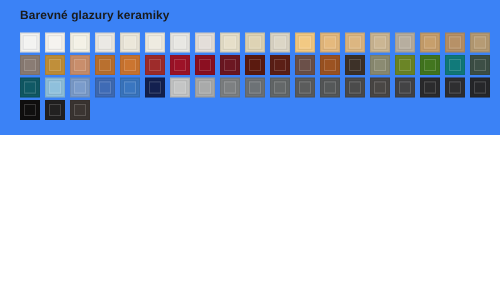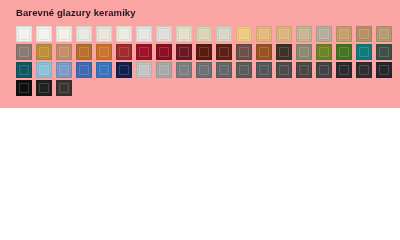--- a/index.html
+++ b/index.html
@@ -58,21 +58,21 @@
     left: 2px;
     top: 2px;
     right: 2px;
     bottom: 2px;
     box-sizing: border-box;
   }
 </style>
 </head>
 <body style="background: rgb(255, 255, 255);">
 
-<div id="palette-page" style="background: #fca5a5;">
+<div id="palette-page" style="background: #3b82f6;">
 
   <div id="palette-title" style="color: rgb(26, 26, 26);">Barevné glazury keramiky</div>
 
   <div id="swatch-grid">
       <div class="swatch-row"><div class="swatch" style="background: rgb(243, 243, 241); width: 16px; height: 16px;"><span class="inner" style="background: rgb(243, 243, 241); box-shadow: rgba(255, 255, 255, 0.16) 0px 0px 0px 1px inset, rgba(0, 0, 0, 0.07) 0px 0px 0px 1px;"></span></div><div class="swatch" style="background: rgb(245, 243, 239); width: 16px; height: 16px;"><span class="inner" style="background: rgb(245, 243, 239); box-shadow: rgba(255, 255, 255, 0.16) 0px 0px 0px 1px inset, rgba(0, 0, 0, 0.07) 0px 0px 0px 1px;"></span></div><div class="swatch" style="background: rgb(244, 241, 230); width: 16px; height: 16px;"><span class="inner" style="background: rgb(244, 241, 230); box-shadow: rgba(255, 255, 255, 0.16) 0px 0px 0px 1px inset, rgba(0, 0, 0, 0.07) 0px 0px 0px 1px;"></span></div><div class="swatch" style="background: rgb(235, 233, 228); width: 16px; height: 16px;"><span class="inner" style="background: rgb(235, 233, 228); box-shadow: rgba(255, 255, 255, 0.16) 0px 0px 0px 1px inset, rgba(0, 0, 0, 0.07) 0px 0px 0px 1px;"></span></div><div class="swatch" style="background: rgb(236, 231, 218); width: 16px; height: 16px;"><span class="inner" style="background: rgb(236, 231, 218); box-shadow: rgba(255, 255, 255, 0.16) 0px 0px 0px 1px inset, rgba(0, 0, 0, 0.07) 0px 0px 0px 1px;"></span></div><div class="swatch" style="background: rgb(238, 235, 224); width: 16px; height: 16px;"><span class="inner" style="background: rgb(238, 235, 224); box-shadow: rgba(255, 255, 255, 0.16) 0px 0px 0px 1px inset, rgba(0, 0, 0, 0.07) 0px 0px 0px 1px;"></span></div><div class="swatch" style="background: rgb(232, 231, 227); width: 16px; height: 16px;"><span class="inner" style="background: rgb(232, 231, 227); box-shadow: rgba(255, 255, 255, 0.16) 0px 0px 0px 1px inset, rgba(0, 0, 0, 0.07) 0px 0px 0px 1px;"></span></div><div class="swatch" style="background: rgb(227, 222, 217); width: 16px; height: 16px;"><span class="inner" style="background: rgb(227, 222, 217); box-shadow: rgba(255, 255, 255, 0.16) 0px 0px 0px 1px inset, rgba(0, 0, 0, 0.07) 0px 0px 0px 1px;"></span></div><div class="swatch" style="background: rgb(230, 223, 201); width: 16px; height: 16px;"><span class="inner" style="background: rgb(230, 223, 201); box-shadow: rgba(255, 255, 255, 0.16) 0px 0px 0px 1px inset, rgba(0, 0, 0, 0.07) 0px 0px 0px 1px;"></span></div><div class="swatch" style="background: rgb(222, 211, 180); width: 16px; height: 16px;"><span class="inner" style="background: rgb(222, 211, 180); box-shadow: rgba(255, 255, 255, 0.16) 0px 0px 0px 1px inset, rgba(0, 0, 0, 0.07) 0px 0px 0px 1px;"></span></div><div class="swatch" style="background: rgb(220, 214, 198); width: 16px; height: 16px;"><span class="inner" style="background: rgb(220, 214, 198); box-shadow: rgba(255, 255, 255, 0.16) 0px 0px 0px 1px inset, rgba(0, 0, 0, 0.07) 0px 0px 0px 1px;"></span></div><div class="swatch" style="background: rgb(242, 201, 131); width: 16px; height: 16px;"><span class="inner" style="background: rgb(242, 201, 131); box-shadow: rgba(255, 255, 255, 0.16) 0px 0px 0px 1px inset, rgba(0, 0, 0, 0.07) 0px 0px 0px 1px;"></span></div><div class="swatch" style="background: rgb(229, 185, 125); width: 16px; height: 16px;"><span class="inner" style="background: rgb(229, 185, 125); box-shadow: rgba(255, 255, 255, 0.16) 0px 0px 0px 1px inset, rgba(0, 0, 0, 0.07) 0px 0px 0px 1px;"></span></div><div class="swatch" style="background: rgb(220, 182, 129); width: 16px; height: 16px;"><span class="inner" style="background: rgb(220, 182, 129); box-shadow: rgba(255, 255, 255, 0.16) 0px 0px 0px 1px inset, rgba(0, 0, 0, 0.07) 0px 0px 0px 1px;"></span></div><div class="swatch" style="background: rgb(203, 182, 147); width: 16px; height: 16px;"><span class="inner" style="background: rgb(203, 182, 147); box-shadow: rgba(255, 255, 255, 0.16) 0px 0px 0px 1px inset, rgba(0, 0, 0, 0.07) 0px 0px 0px 1px;"></span></div><div class="swatch" style="background: rgb(183, 174, 159); width: 16px; height: 16px;"><span class="inner" style="background: rgb(183, 174, 159); box-shadow: rgba(255, 255, 255, 0.16) 0px 0px 0px 1px inset, rgba(0, 0, 0, 0.07) 0px 0px 0px 1px;"></span></div><div class="swatch" style="background: rgb(199, 159, 108); width: 16px; height: 16px;"><span class="inner" style="background: rgb(199, 159, 108); box-shadow: rgba(255, 255, 255, 0.16) 0px 0px 0px 1px inset, rgba(0, 0, 0, 0.07) 0px 0px 0px 1px;"></span></div><div class="swatch" style="background: rgb(183, 145, 103); width: 16px; height: 16px;"><span class="inner" style="background: rgb(183, 145, 103); box-shadow: rgba(255, 255, 255, 0.16) 0px 0px 0px 1px inset, rgba(0, 0, 0, 0.07) 0px 0px 0px 1px;"></span></div><div class="swatch" style="background: rgb(182, 155, 116); width: 16px; height: 16px;"><span class="inner" style="background: rgb(182, 155, 116); box-shadow: rgba(255, 255, 255, 0.16) 0px 0px 0px 1px inset, rgba(0, 0, 0, 0.07) 0px 0px 0px 1px;"></span></div></div>
       <div class="swatch-row"><div class="swatch" style="background: rgb(138, 124, 116); width: 16px; height: 16px;"><span class="inner" style="background: rgb(138, 124, 116); box-shadow: rgba(255, 255, 255, 0.16) 0px 0px 0px 1px inset, rgba(0, 0, 0, 0.07) 0px 0px 0px 1px;"></span></div><div class="swatch" style="background: rgb(192, 143, 58); width: 16px; height: 16px;"><span class="inner" style="background: rgb(192, 143, 58); box-shadow: rgba(255, 255, 255, 0.16) 0px 0px 0px 1px inset, rgba(0, 0, 0, 0.07) 0px 0px 0px 1px;"></span></div><div class="swatch" style="background: rgb(201, 142, 108); width: 16px; height: 16px;"><span class="inner" style="background: rgb(201, 142, 108); box-shadow: rgba(255, 255, 255, 0.16) 0px 0px 0px 1px inset, rgba(0, 0, 0, 0.07) 0px 0px 0px 1px;"></span></div><div class="swatch" style="background: rgb(185, 112, 47); width: 16px; height: 16px;"><span class="inner" style="background: rgb(185, 112, 47); box-shadow: rgba(255, 255, 255, 0.16) 0px 0px 0px 1px inset, rgba(0, 0, 0, 0.07) 0px 0px 0px 1px;"></span></div><div class="swatch" style="background: rgb(203, 117, 48); width: 16px; height: 16px;"><span class="inner" style="background: rgb(203, 117, 48); box-shadow: rgba(255, 255, 255, 0.16) 0px 0px 0px 1px inset, rgba(0, 0, 0, 0.07) 0px 0px 0px 1px;"></span></div><div class="swatch" style="background: rgb(158, 44, 43); width: 16px; height: 16px;"><span class="inner" style="background: rgb(158, 44, 43); box-shadow: rgba(255, 255, 255, 0.16) 0px 0px 0px 1px inset, rgba(0, 0, 0, 0.07) 0px 0px 0px 1px;"></span></div><div class="swatch" style="background: rgb(157, 18, 39); width: 16px; height: 16px;"><span class="inner" style="background: rgb(157, 18, 39); box-shadow: rgba(255, 255, 255, 0.16) 0px 0px 0px 1px inset, rgba(0, 0, 0, 0.07) 0px 0px 0px 1px;"></span></div><div class="swatch" style="background: rgb(139, 15, 33); width: 16px; height: 16px;"><span class="inner" style="background: rgb(139, 15, 33); box-shadow: rgba(255, 255, 255, 0.16) 0px 0px 0px 1px inset, rgba(0, 0, 0, 0.07) 0px 0px 0px 1px;"></span></div><div class="swatch" style="background: rgb(108, 23, 34); width: 16px; height: 16px;"><span class="inner" style="background: rgb(108, 23, 34); box-shadow: rgba(255, 255, 255, 0.16) 0px 0px 0px 1px inset, rgba(0, 0, 0, 0.07) 0px 0px 0px 1px;"></span></div><div class="swatch" style="background: rgb(91, 26, 15); width: 16px; height: 16px;"><span class="inner" style="background: rgb(91, 26, 15); box-shadow: rgba(255, 255, 255, 0.16) 0px 0px 0px 1px inset, rgba(0, 0, 0, 0.07) 0px 0px 0px 1px;"></span></div><div class="swatch" style="background: rgb(92, 31, 22); width: 16px; height: 16px;"><span class="inner" style="background: rgb(92, 31, 22); box-shadow: rgba(255, 255, 255, 0.16) 0px 0px 0px 1px inset, rgba(0, 0, 0, 0.07) 0px 0px 0px 1px;"></span></div><div class="swatch" style="background: rgb(107, 80, 73); width: 16px; height: 16px;"><span class="inner" style="background: rgb(107, 80, 73); box-shadow: rgba(255, 255, 255, 0.16) 0px 0px 0px 1px inset, rgba(0, 0, 0, 0.07) 0px 0px 0px 1px;"></span></div><div class="swatch" style="background: rgb(156, 83, 34); width: 16px; height: 16px;"><span class="inner" style="background: rgb(156, 83, 34); box-shadow: rgba(255, 255, 255, 0.16) 0px 0px 0px 1px inset, rgba(0, 0, 0, 0.07) 0px 0px 0px 1px;"></span></div><div class="swatch" style="background: rgb(61, 49, 40); width: 16px; height: 16px;"><span class="inner" style="background: rgb(61, 49, 40); box-shadow: rgba(255, 255, 255, 0.16) 0px 0px 0px 1px inset, rgba(0, 0, 0, 0.07) 0px 0px 0px 1px;"></span></div><div class="swatch" style="background: rgb(139, 139, 114); width: 16px; height: 16px;"><span class="inner" style="background: rgb(139, 139, 114); box-shadow: rgba(255, 255, 255, 0.16) 0px 0px 0px 1px inset, rgba(0, 0, 0, 0.07) 0px 0px 0px 1px;"></span></div><div class="swatch" style="background: rgb(107, 133, 38); width: 16px; height: 16px;"><span class="inner" style="background: rgb(107, 133, 38); box-shadow: rgba(255, 255, 255, 0.16) 0px 0px 0px 1px inset, rgba(0, 0, 0, 0.07) 0px 0px 0px 1px;"></span></div><div class="swatch" style="background: rgb(66, 118, 31); width: 16px; height: 16px;"><span class="inner" style="background: rgb(66, 118, 31); box-shadow: rgba(255, 255, 255, 0.16) 0px 0px 0px 1px inset, rgba(0, 0, 0, 0.07) 0px 0px 0px 1px;"></span></div><div class="swatch" style="background: rgb(17, 122, 122); width: 16px; height: 16px;"><span class="inner" style="background: rgb(17, 122, 122); box-shadow: rgba(255, 255, 255, 0.16) 0px 0px 0px 1px inset, rgba(0, 0, 0, 0.07) 0px 0px 0px 1px;"></span></div><div class="swatch" style="background: rgb(61, 79, 70); width: 16px; height: 16px;"><span class="inner" style="background: rgb(61, 79, 70); box-shadow: rgba(255, 255, 255, 0.16) 0px 0px 0px 1px inset, rgba(0, 0, 0, 0.07) 0px 0px 0px 1px;"></span></div></div>
       <div class="swatch-row"><div class="swatch" style="background: rgb(16, 89, 101); width: 16px; height: 16px;"><span class="inner" style="background: rgb(16, 89, 101); box-shadow: rgba(255, 255, 255, 0.16) 0px 0px 0px 1px inset, rgba(0, 0, 0, 0.07) 0px 0px 0px 1px;"></span></div><div class="swatch" style="background: rgb(143, 192, 220); width: 16px; height: 16px;"><span class="inner" style="background: rgb(143, 192, 220); box-shadow: rgba(255, 255, 255, 0.16) 0px 0px 0px 1px inset, rgba(0, 0, 0, 0.07) 0px 0px 0px 1px;"></span></div><div class="swatch" style="background: rgb(123, 156, 203); width: 16px; height: 16px;"><span class="inner" style="background: rgb(123, 156, 203); box-shadow: rgba(255, 255, 255, 0.16) 0px 0px 0px 1px inset, rgba(0, 0, 0, 0.07) 0px 0px 0px 1px;"></span></div><div class="swatch" style="background: rgb(63, 107, 181); width: 16px; height: 16px;"><span class="inner" style="background: rgb(63, 107, 181); box-shadow: rgba(255, 255, 255, 0.16) 0px 0px 0px 1px inset, rgba(0, 0, 0, 0.07) 0px 0px 0px 1px;"></span></div><div class="swatch" style="background: rgb(58, 118, 192); width: 16px; height: 16px;"><span class="inner" style="background: rgb(58, 118, 192); box-shadow: rgba(255, 255, 255, 0.16) 0px 0px 0px 1px inset, rgba(0, 0, 0, 0.07) 0px 0px 0px 1px;"></span></div><div class="swatch" style="background: rgb(19, 32, 79); width: 16px; height: 16px;"><span class="inner" style="background: rgb(19, 32, 79); box-shadow: rgba(255, 255, 255, 0.16) 0px 0px 0px 1px inset, rgba(0, 0, 0, 0.07) 0px 0px 0px 1px;"></span></div><div class="swatch" style="background: rgb(196, 197, 197); width: 16px; height: 16px;"><span class="inner" style="background: rgb(196, 197, 197); box-shadow: rgba(255, 255, 255, 0.16) 0px 0px 0px 1px inset, rgba(0, 0, 0, 0.07) 0px 0px 0px 1px;"></span></div><div class="swatch" style="background: rgb(169, 170, 170); width: 16px; height: 16px;"><span class="inner" style="background: rgb(169, 170, 170); box-shadow: rgba(255, 255, 255, 0.16) 0px 0px 0px 1px inset, rgba(0, 0, 0, 0.07) 0px 0px 0px 1px;"></span></div><div class="swatch" style="background: rgb(125, 128, 130); width: 16px; height: 16px;"><span class="inner" style="background: rgb(125, 128, 130); box-shadow: rgba(255, 255, 255, 0.16) 0px 0px 0px 1px inset, rgba(0, 0, 0, 0.07) 0px 0px 0px 1px;"></span></div><div class="swatch" style="background: rgb(109, 114, 118); width: 16px; height: 16px;"><span class="inner" style="background: rgb(109, 114, 118); box-shadow: rgba(255, 255, 255, 0.16) 0px 0px 0px 1px inset, rgba(0, 0, 0, 0.07) 0px 0px 0px 1px;"></span></div><div class="swatch" style="background: rgb(100, 104, 105); width: 16px; height: 16px;"><span class="inner" style="background: rgb(100, 104, 105); box-shadow: rgba(255, 255, 255, 0.16) 0px 0px 0px 1px inset, rgba(0, 0, 0, 0.07) 0px 0px 0px 1px;"></span></div><div class="swatch" style="background: rgb(91, 92, 92); width: 16px; height: 16px;"><span class="inner" style="background: rgb(91, 92, 92); box-shadow: rgba(255, 255, 255, 0.16) 0px 0px 0px 1px inset, rgba(0, 0, 0, 0.07) 0px 0px 0px 1px;"></span></div><div class="swatch" style="background: rgb(85, 88, 89); width: 16px; height: 16px;"><span class="inner" style="background: rgb(85, 88, 89); box-shadow: rgba(255, 255, 255, 0.16) 0px 0px 0px 1px inset, rgba(0, 0, 0, 0.07) 0px 0px 0px 1px;"></span></div><div class="swatch" style="background: rgb(75, 75, 75); width: 16px; height: 16px;"><span class="inner" style="background: rgb(75, 75, 75); box-shadow: rgba(255, 255, 255, 0.16) 0px 0px 0px 1px inset, rgba(0, 0, 0, 0.07) 0px 0px 0px 1px;"></span></div><div class="swatch" style="background: rgb(74, 71, 69); width: 16px; height: 16px;"><span class="inner" style="background: rgb(74, 71, 69); box-shadow: rgba(255, 255, 255, 0.16) 0px 0px 0px 1px inset, rgba(0, 0, 0, 0.07) 0px 0px 0px 1px;"></span></div><div class="swatch" style="background: rgb(67, 67, 69); width: 16px; height: 16px;"><span class="inner" style="background: rgb(67, 67, 69); box-shadow: rgba(255, 255, 255, 0.16) 0px 0px 0px 1px inset, rgba(0, 0, 0, 0.07) 0px 0px 0px 1px;"></span></div><div class="swatch" style="background: rgb(43, 43, 45); width: 16px; height: 16px;"><span class="inner" style="background: rgb(43, 43, 45); box-shadow: rgba(255, 255, 255, 0.16) 0px 0px 0px 1px inset, rgba(0, 0, 0, 0.07) 0px 0px 0px 1px;"></span></div><div class="swatch" style="background: rgb(46, 46, 48); width: 16px; height: 16px;"><span class="inner" style="background: rgb(46, 46, 48); box-shadow: rgba(255, 255, 255, 0.16) 0px 0px 0px 1px inset, rgba(0, 0, 0, 0.07) 0px 0px 0px 1px;"></span></div><div class="swatch" style="background: rgb(38, 39, 42); width: 16px; height: 16px;"><span class="inner" style="background: rgb(38, 39, 42); box-shadow: rgba(255, 255, 255, 0.16) 0px 0px 0px 1px inset, rgba(0, 0, 0, 0.07) 0px 0px 0px 1px;"></span></div></div>
       <div class="swatch-row"><div class="swatch" style="background: rgb(16, 15, 15); width: 16px; height: 16px;"><span class="inner" style="background: rgb(16, 15, 15); box-shadow: rgba(255, 255, 255, 0.16) 0px 0px 0px 1px inset, rgba(0, 0, 0, 0.07) 0px 0px 0px 1px;"></span></div><div class="swatch" style="background: rgb(34, 33, 33); width: 16px; height: 16px;"><span class="inner" style="background: rgb(34, 33, 33); box-shadow: rgba(255, 255, 255, 0.16) 0px 0px 0px 1px inset, rgba(0, 0, 0, 0.07) 0px 0px 0px 1px;"></span></div><div class="swatch" style="background: rgb(59, 53, 50); width: 16px; height: 16px;"><span class="inner" style="background: rgb(59, 53, 50); box-shadow: rgba(255, 255, 255, 0.16) 0px 0px 0px 1px inset, rgba(0, 0, 0, 0.07) 0px 0px 0px 1px;"></span></div></div>
     </div>
 

